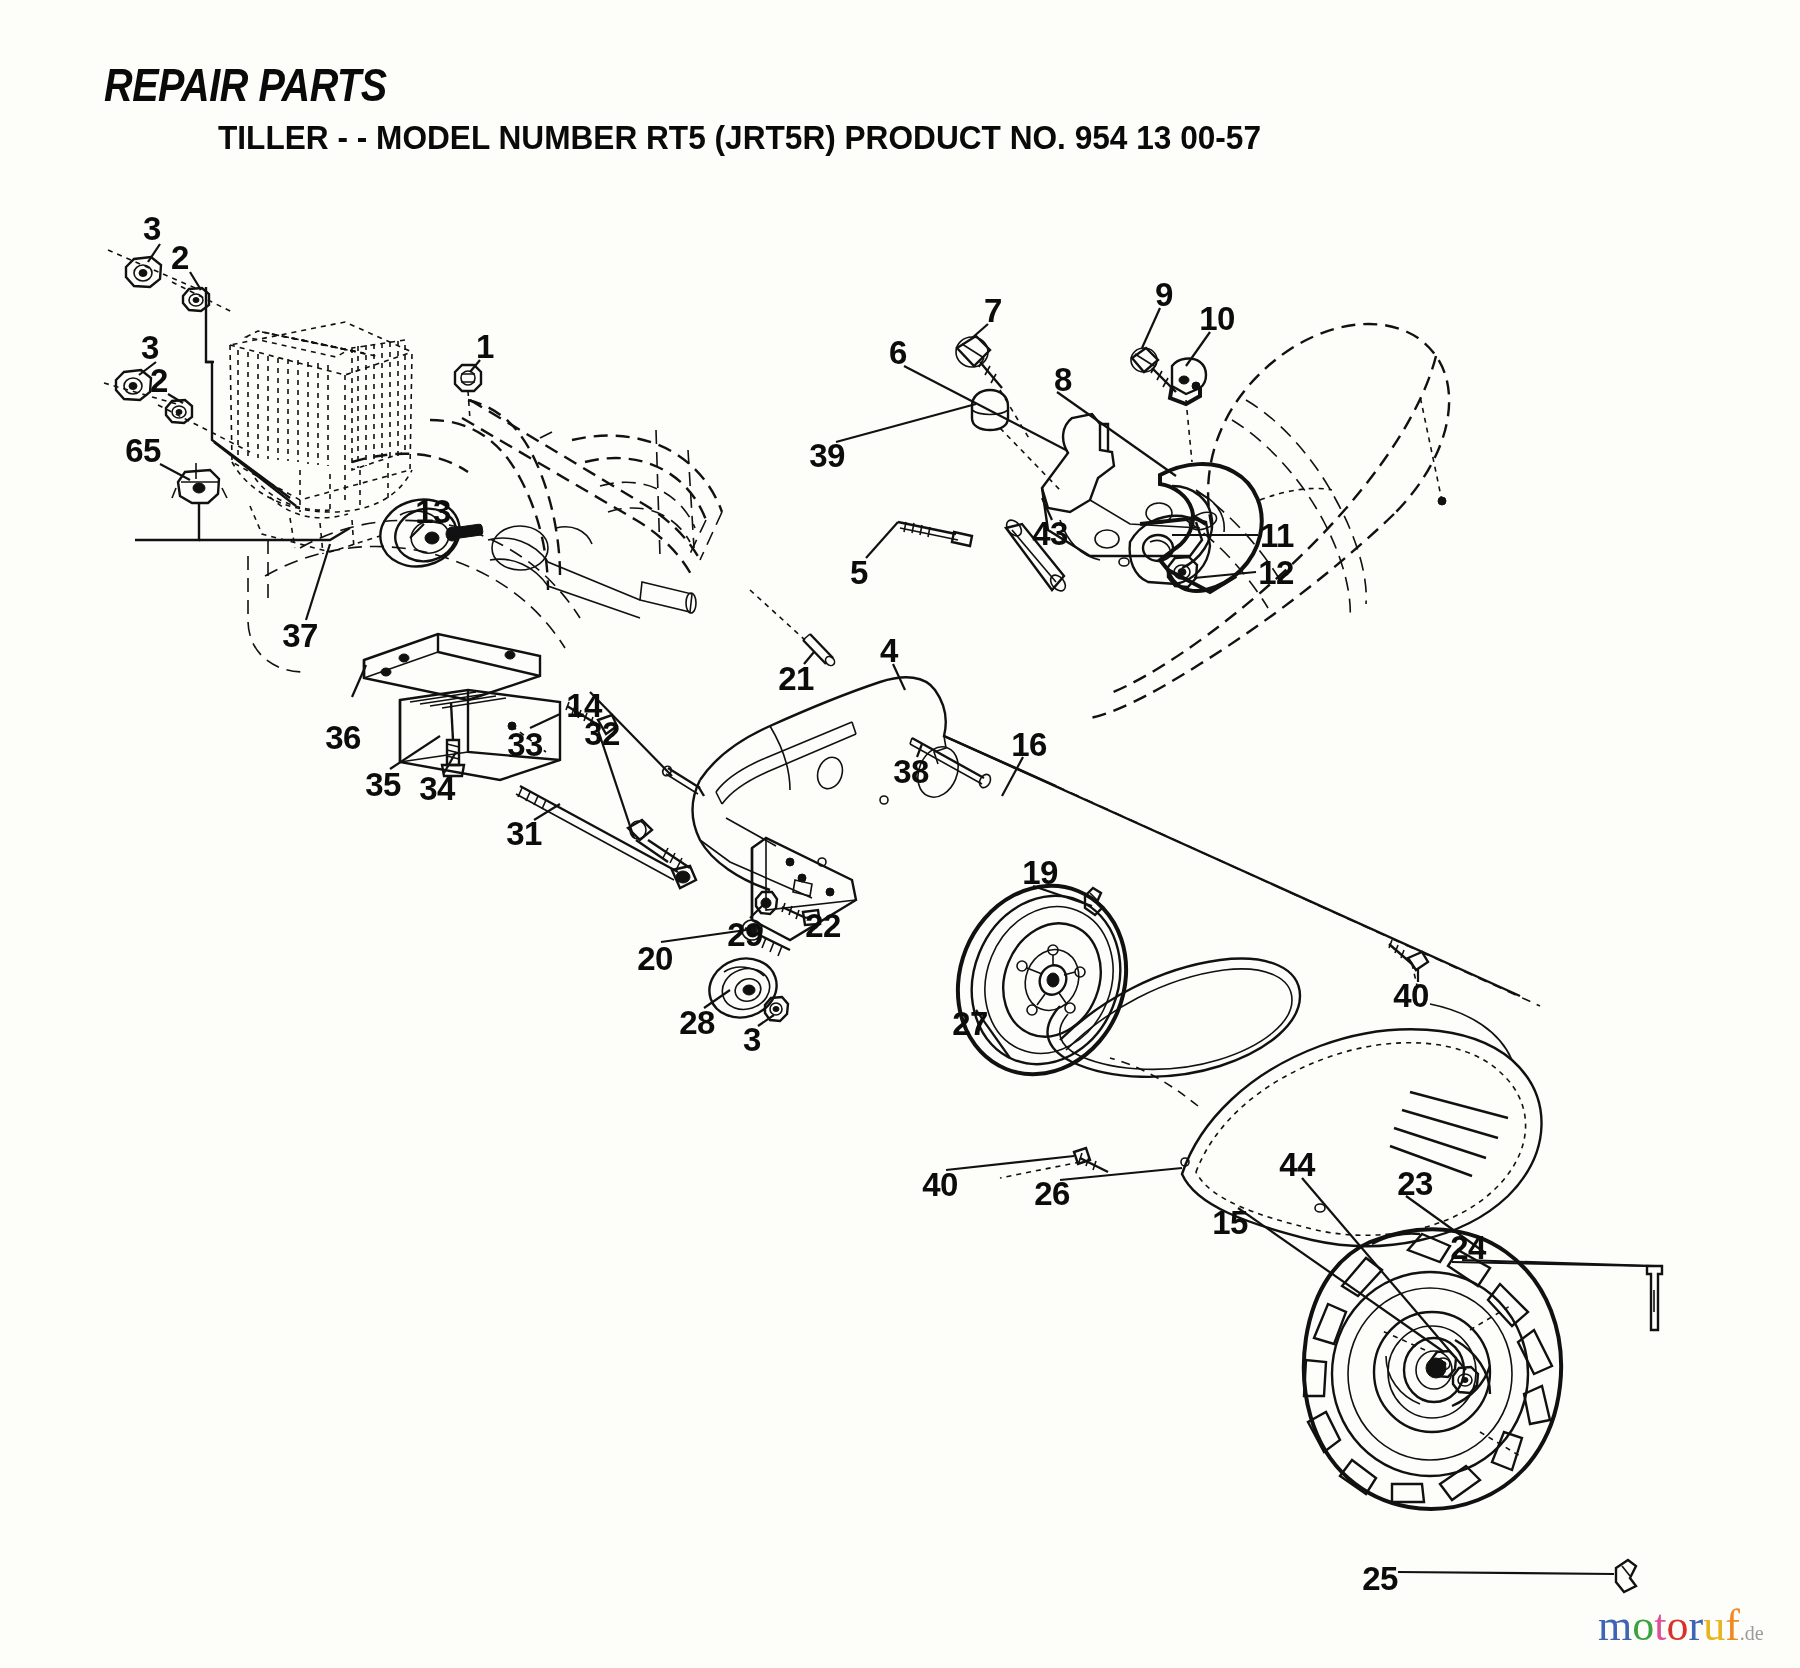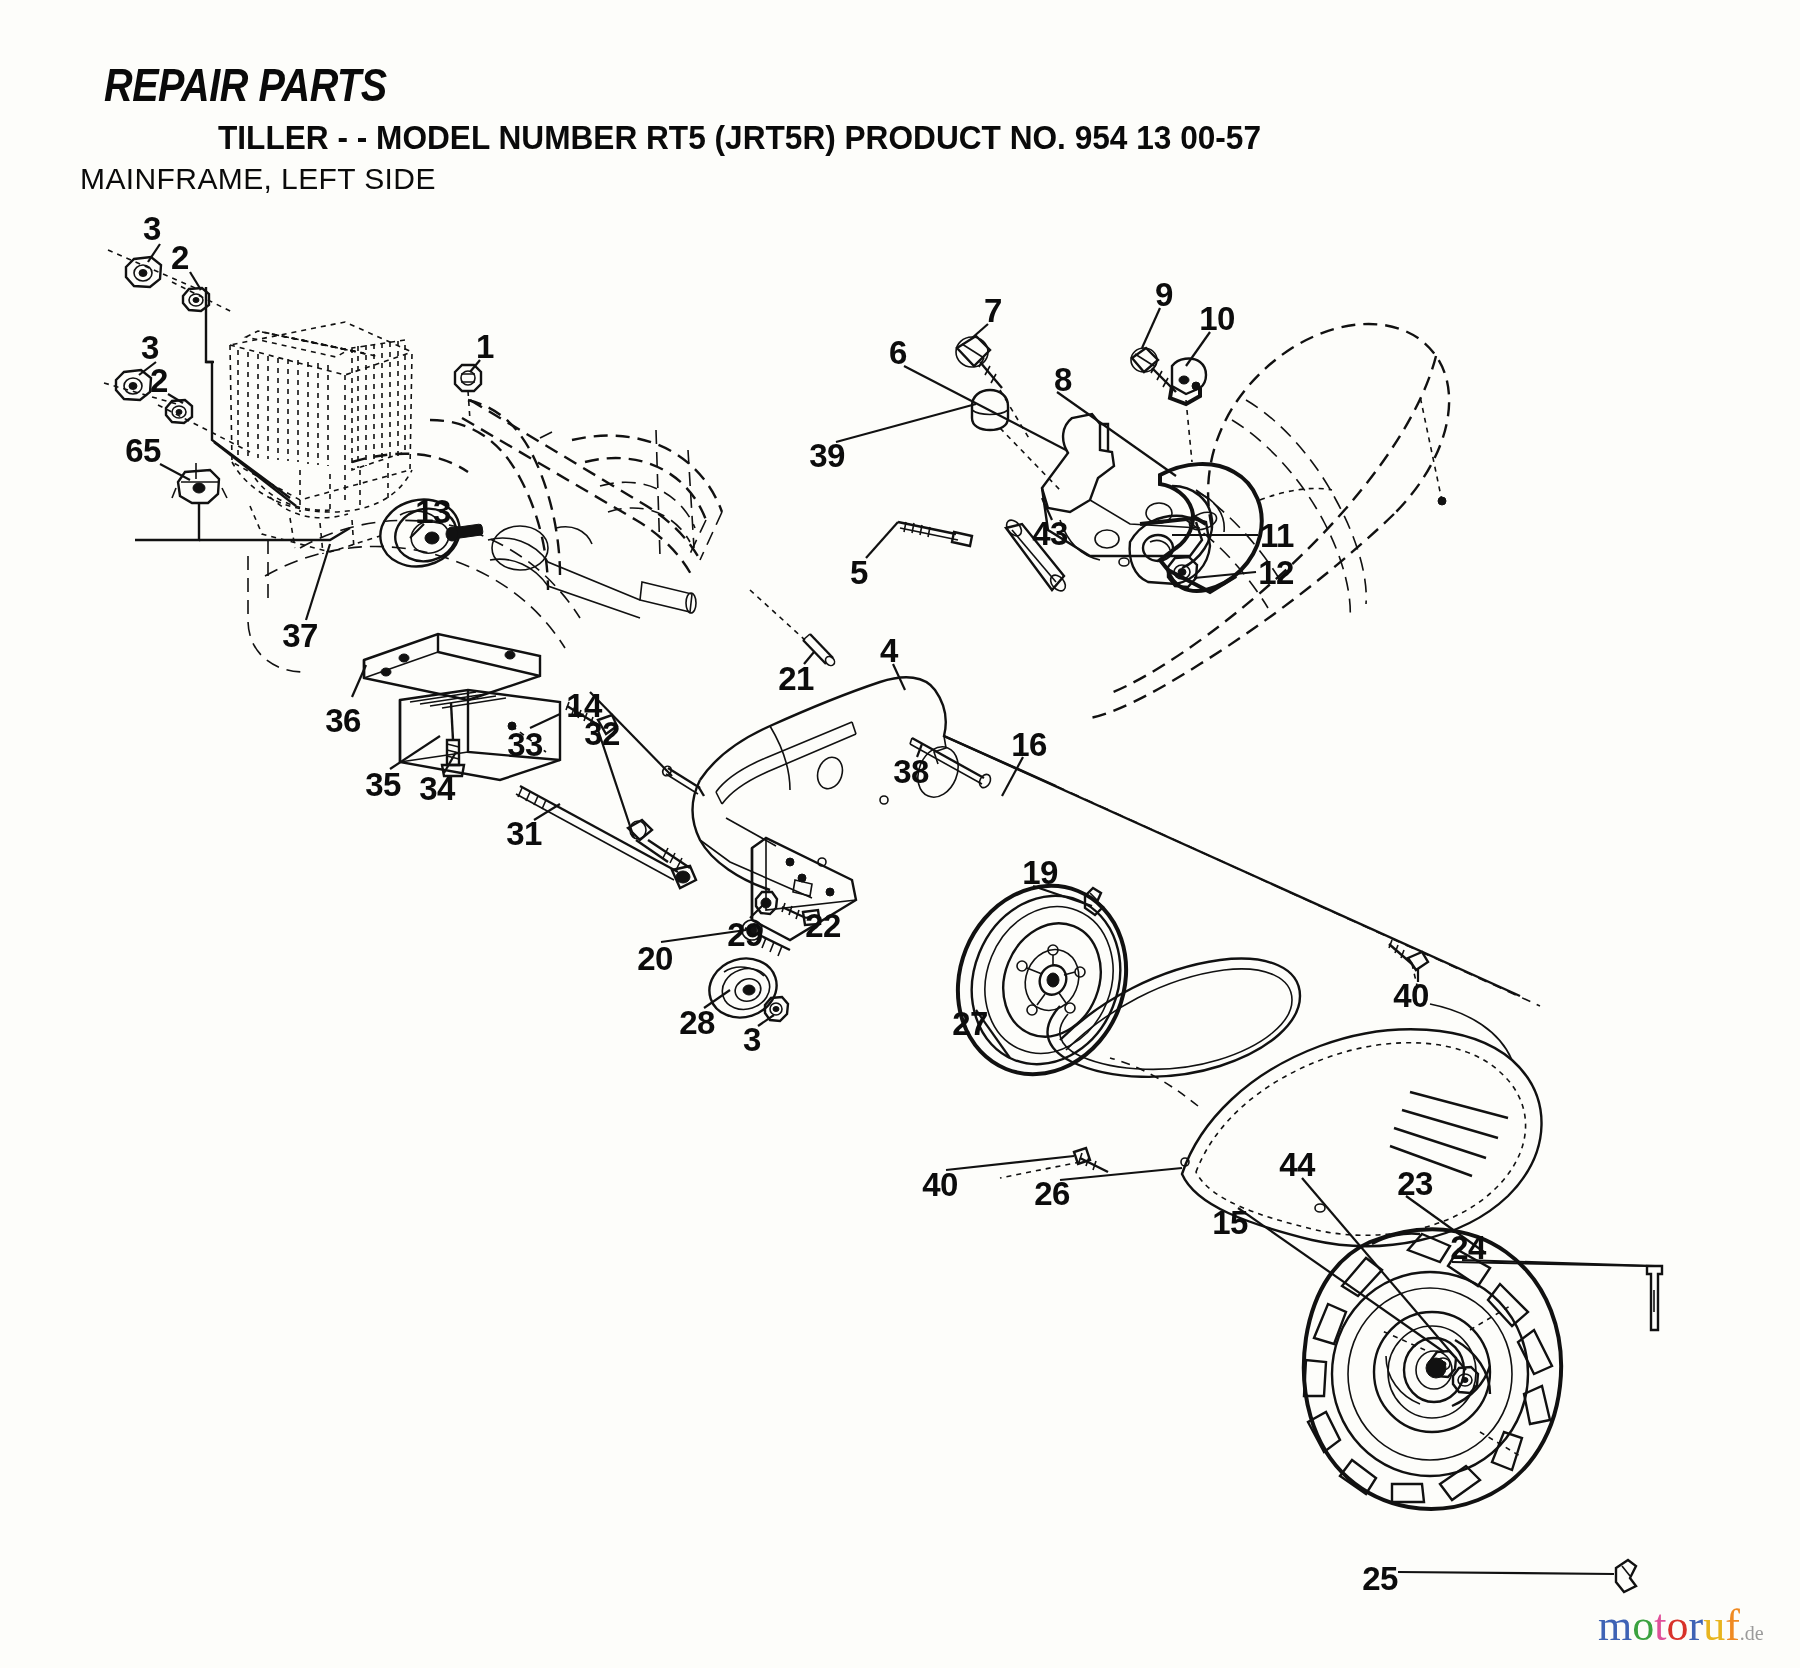--- a/index.html
+++ b/index.html
@@ -67,21 +67,20 @@
   .leader{stroke:#111;stroke-width:2.2;fill:none;}
   .fillblk{fill:#111;stroke:#111;}
 </style>
 </head>
 <body>
 
 <div id="page">
 
   <div class="hd-main">REPAIR PARTS</div>
   <div class="hd-model">TILLER - - MODEL NUMBER RT5 (JRT5R) PRODUCT NO. 954 13 00-57</div>
-  <div class="hd-sub">MAINFRAME, LEFT SIDE</div>
 
   <svg class="art" viewBox="0 0 1800 1668">
 
     <g>
       <path class="ln thin dash2" d="M230 345 L232 462 L300 500 L410 470 L412 352 L345 322 Z"></path>
       <path class="ln thin dash2" d="M230 345 L345 375 L412 352"></path>
       <path class="ln thin dash2" d="M345 375 L345 500"></path>
       <path class="ln thin dash2" d="M238 350 L238 455"></path>
       <path class="ln thin dash2" d="M248 352 L248 456"></path>
       <path class="ln thin dash2" d="M258 354 L258 458"></path>
@@ -593,21 +592,21 @@
 
   <div id="callout-layer">
       <div class="callout" style="left: 152px; top: 228px;">3</div>
       <div class="callout" style="left: 180px; top: 257px;">2</div>
       <div class="callout" style="left: 150px; top: 347px;">3</div>
       <div class="callout" style="left: 159px; top: 380px;">2</div>
       <div class="callout" style="left: 143px; top: 450px;">65</div>
       <div class="callout" style="left: 485px; top: 346px;">1</div>
       <div class="callout" style="left: 433px; top: 511px;">13</div>
       <div class="callout" style="left: 300px; top: 635px;">37</div>
-      <div class="callout" style="left: 343px; top: 720px;">36</div>
+      <div class="callout" style="left: 343px; top: 737px;">36</div>
       <div class="callout" style="left: 383px; top: 784px;">35</div>
       <div class="callout" style="left: 437px; top: 788px;">34</div>
       <div class="callout" style="left: 525px; top: 744px;">33</div>
       <div class="callout" style="left: 602px; top: 733px; text-align: center;">32</div>
       <div class="callout" style="left: 584px; top: 705px;">14</div>
       <div class="callout" style="left: 524px; top: 833px;">31</div>
       <div class="callout" style="left: 655px; top: 958px;">20</div>
       <div class="callout" style="left: 745px; top: 934px;">29</div>
       <div class="callout" style="left: 823px; top: 925px;">22</div>
       <div class="callout" style="left: 697px; top: 1022px;">28</div>

